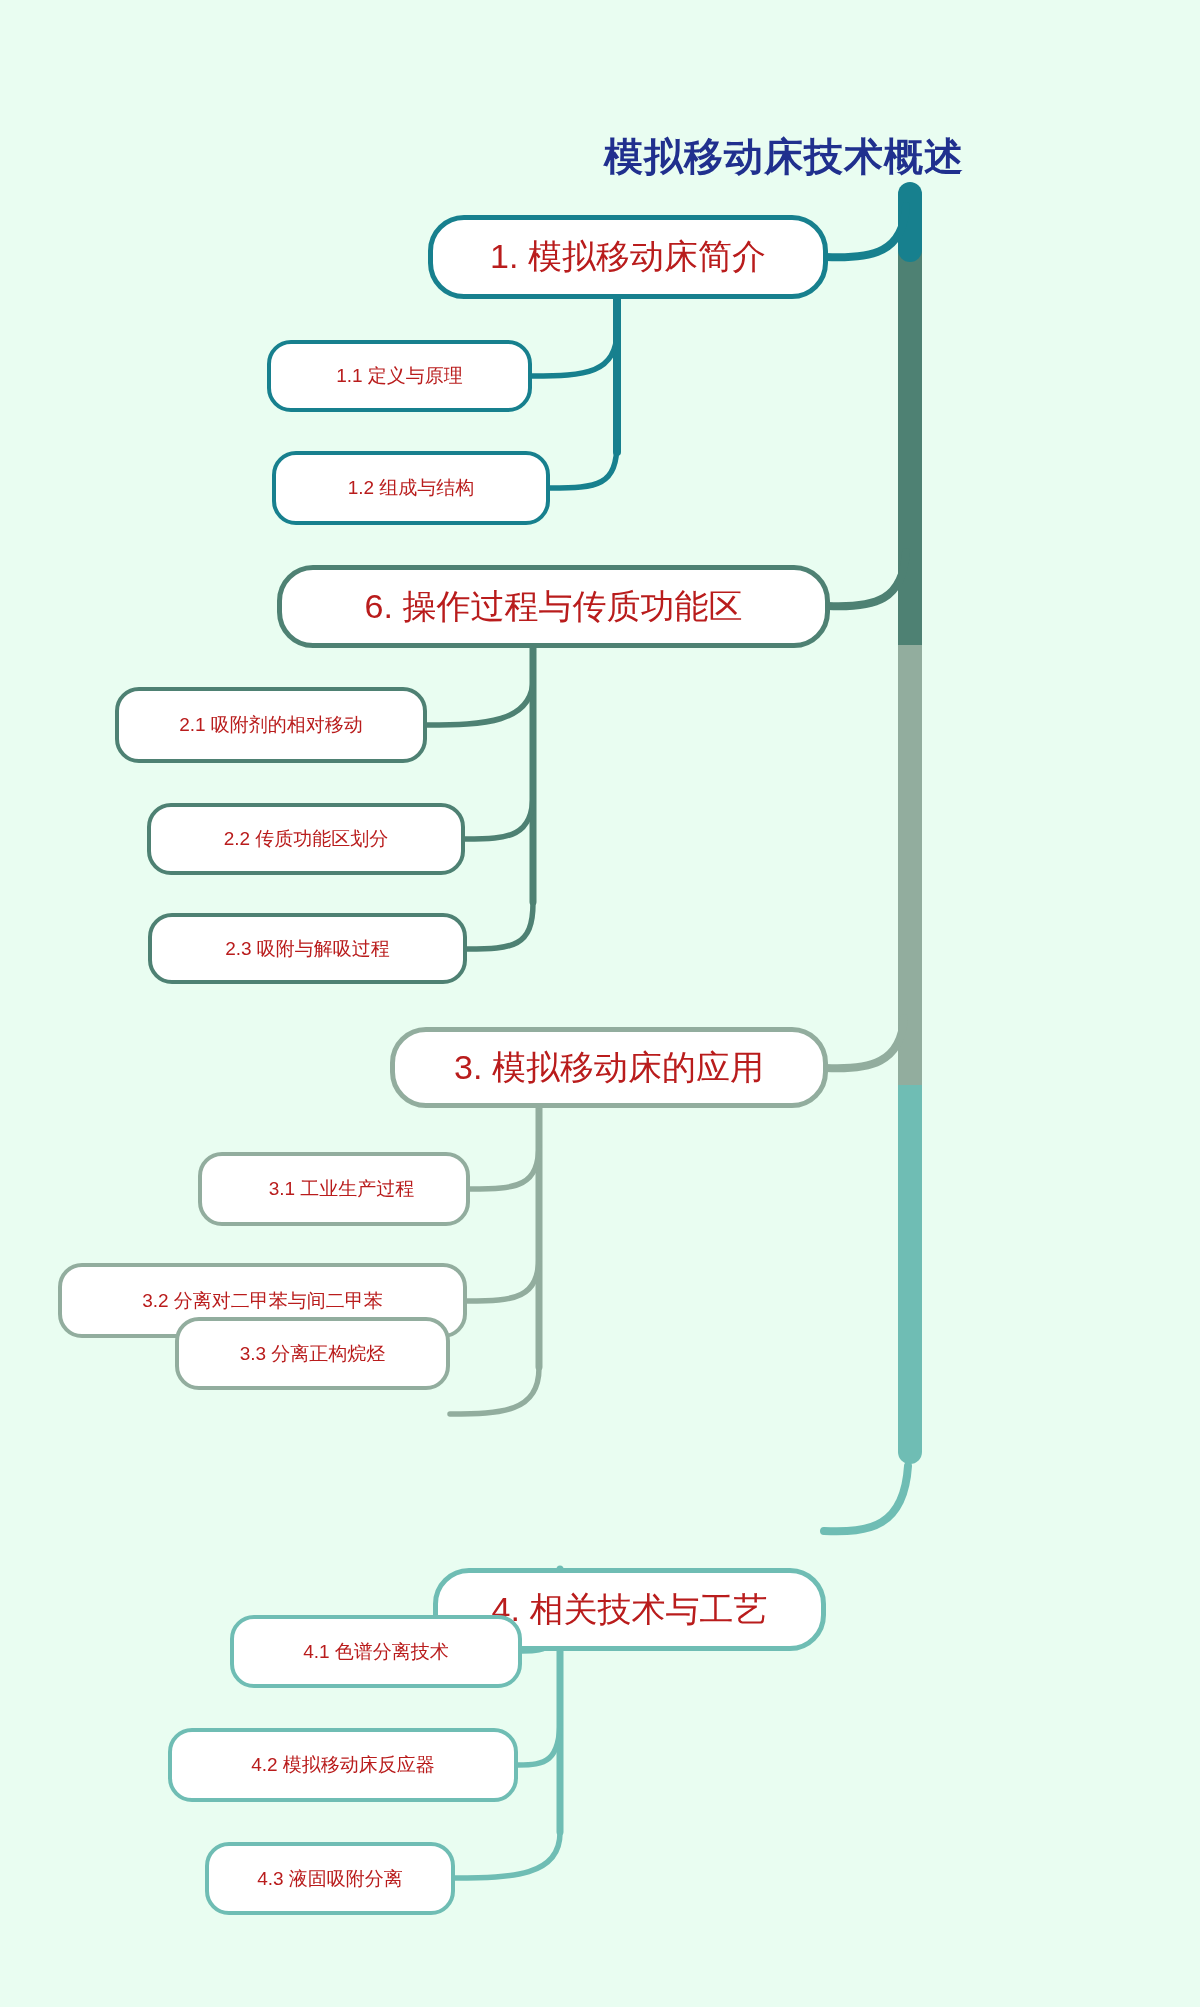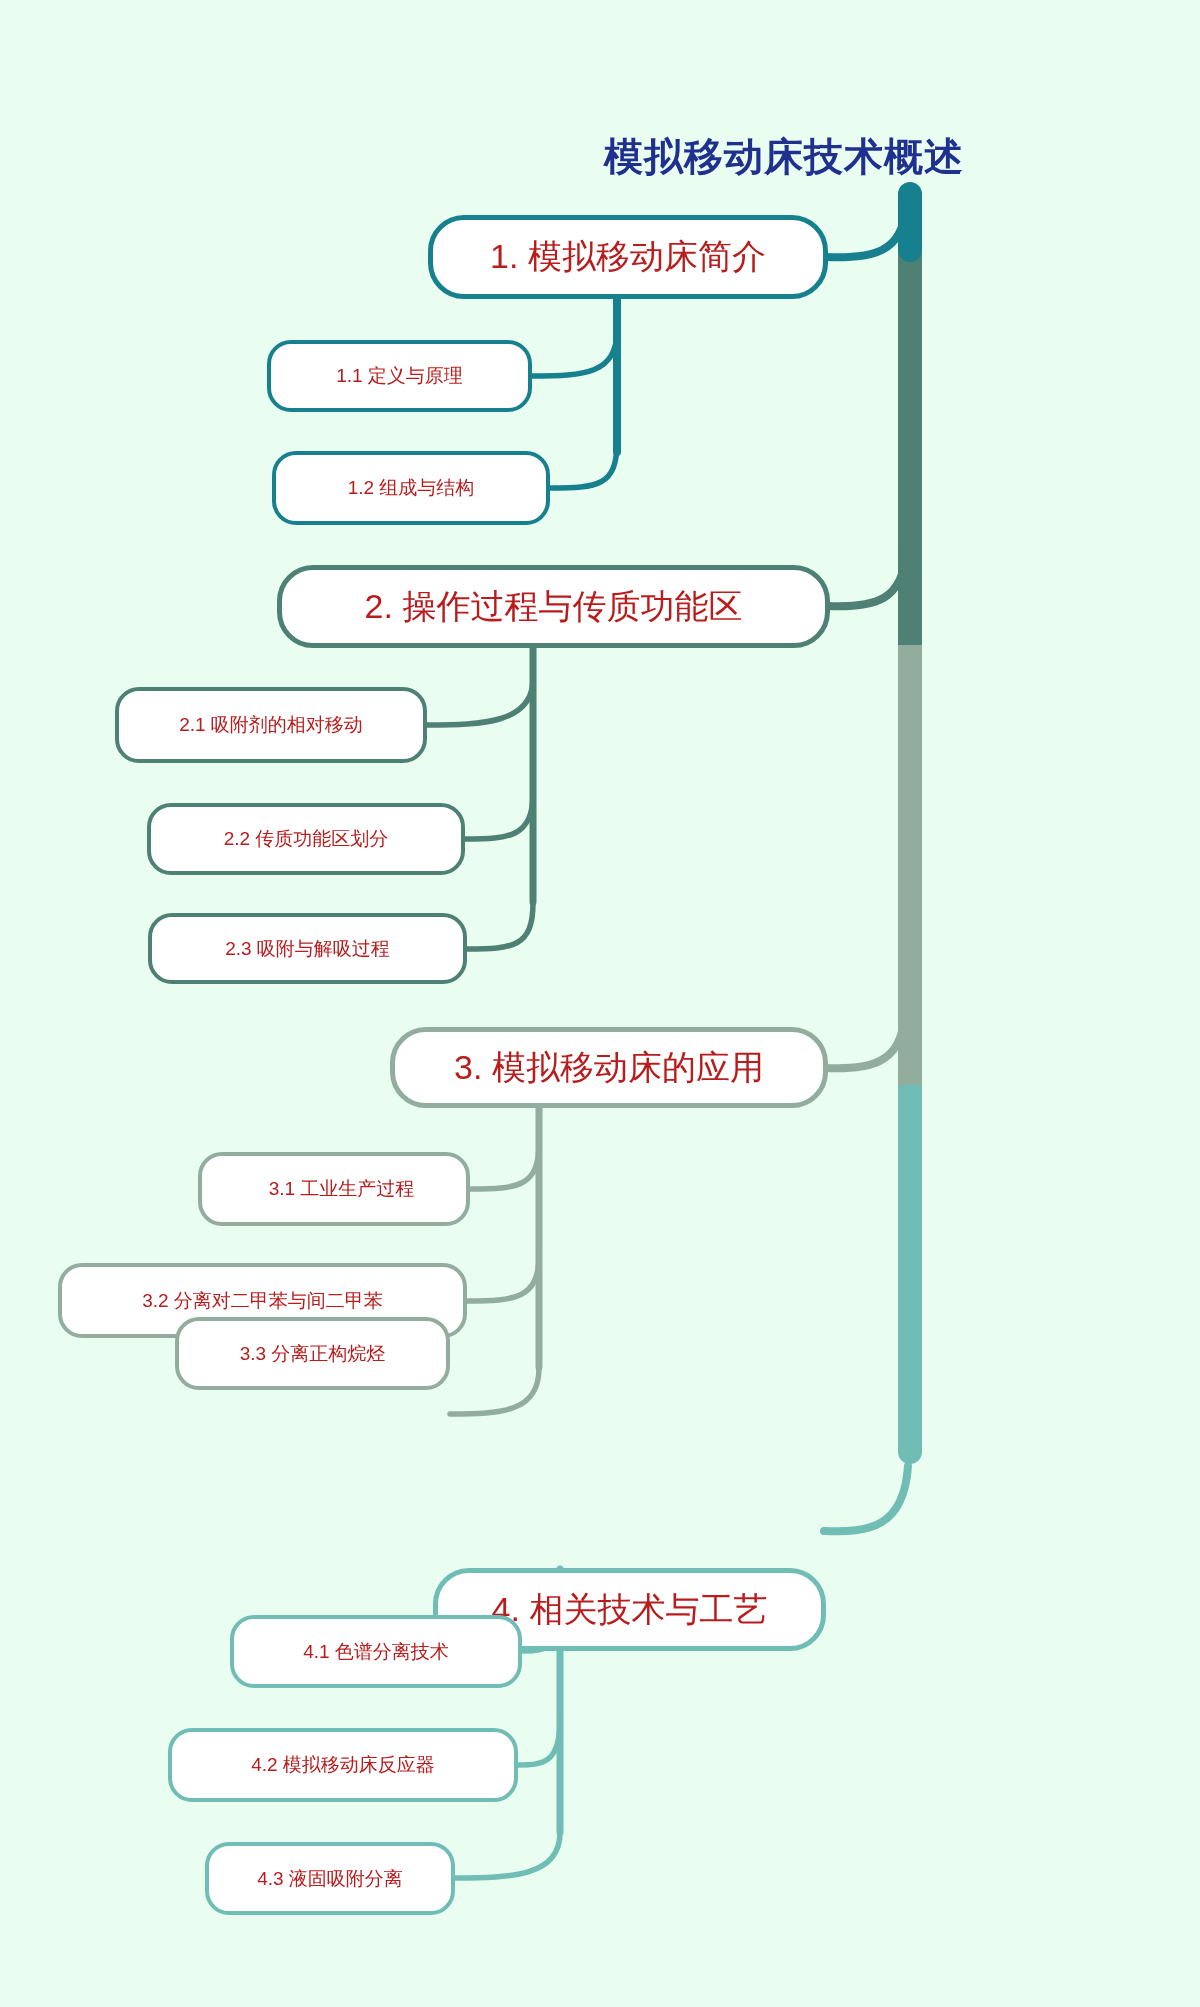--- a/index.html
+++ b/index.html
@@ -77,21 +77,21 @@
     <path d="M518,1765 C545,1765 560,1762 560,1719" stroke-width="5.5" stroke-linecap="round" stroke="#6FBDB4"></path>
     <path d="M455,1878 C512,1878 560,1876 560,1833" stroke-width="5.5" stroke-linecap="round" stroke="#6FBDB4"></path>
   </svg>
 
   <div class="map-title">模拟移动床技术概述</div>
 
   <div class="node main-node b1" style="left:428px;top:215px;width:400px;height:84px;">1. 模拟移动床简介</div>
   <div class="node sub-node b1" style="left:267px;top:340px;width:265px;height:72px;">1.1 定义与原理</div>
   <div class="node sub-node b1" style="left:272px;top:451px;width:278px;height:74px;">1.2 组成与结构</div>
 
-  <div class="node main-node b2" style="left:277px;top:565px;width:553px;height:83px;">2. 操作过程与传质功能区</div>
+  <div class="node main-node b2" style="left:277px;top:565px;width:553px;height:83px;">6. 操作过程与传质功能区</div>
   <div class="node sub-node b2" style="left:115px;top:687px;width:312px;height:76px;">2.1 吸附剂的相对移动</div>
   <div class="node sub-node b2" style="left:147px;top:803px;width:318px;height:72px;">2.2 传质功能区划分</div>
   <div class="node sub-node b2" style="left:148px;top:913px;width:319px;height:71px;">2.3 吸附与解吸过程</div>
 
   <div class="node main-node b3" style="left:390px;top:1027px;width:438px;height:81px;">3. 模拟移动床的应用</div>
   <div class="node sub-node b3" style="left:198px;top:1152px;width:272px;height:74px;padding-left:15px;">3.1 工业生产过程</div>
   <div class="node sub-node b3" style="left:58px;top:1263px;width:409px;height:75px;">3.2 分离对二甲苯与间二甲苯</div>
   <div class="node sub-node b3" style="left:175px;top:1317px;width:275px;height:73px;">3.3 分离正构烷烃</div>
 
   <div class="node main-node b4" style="left:433px;top:1568px;width:393px;height:83px;">4. 相关技术与工艺</div>

